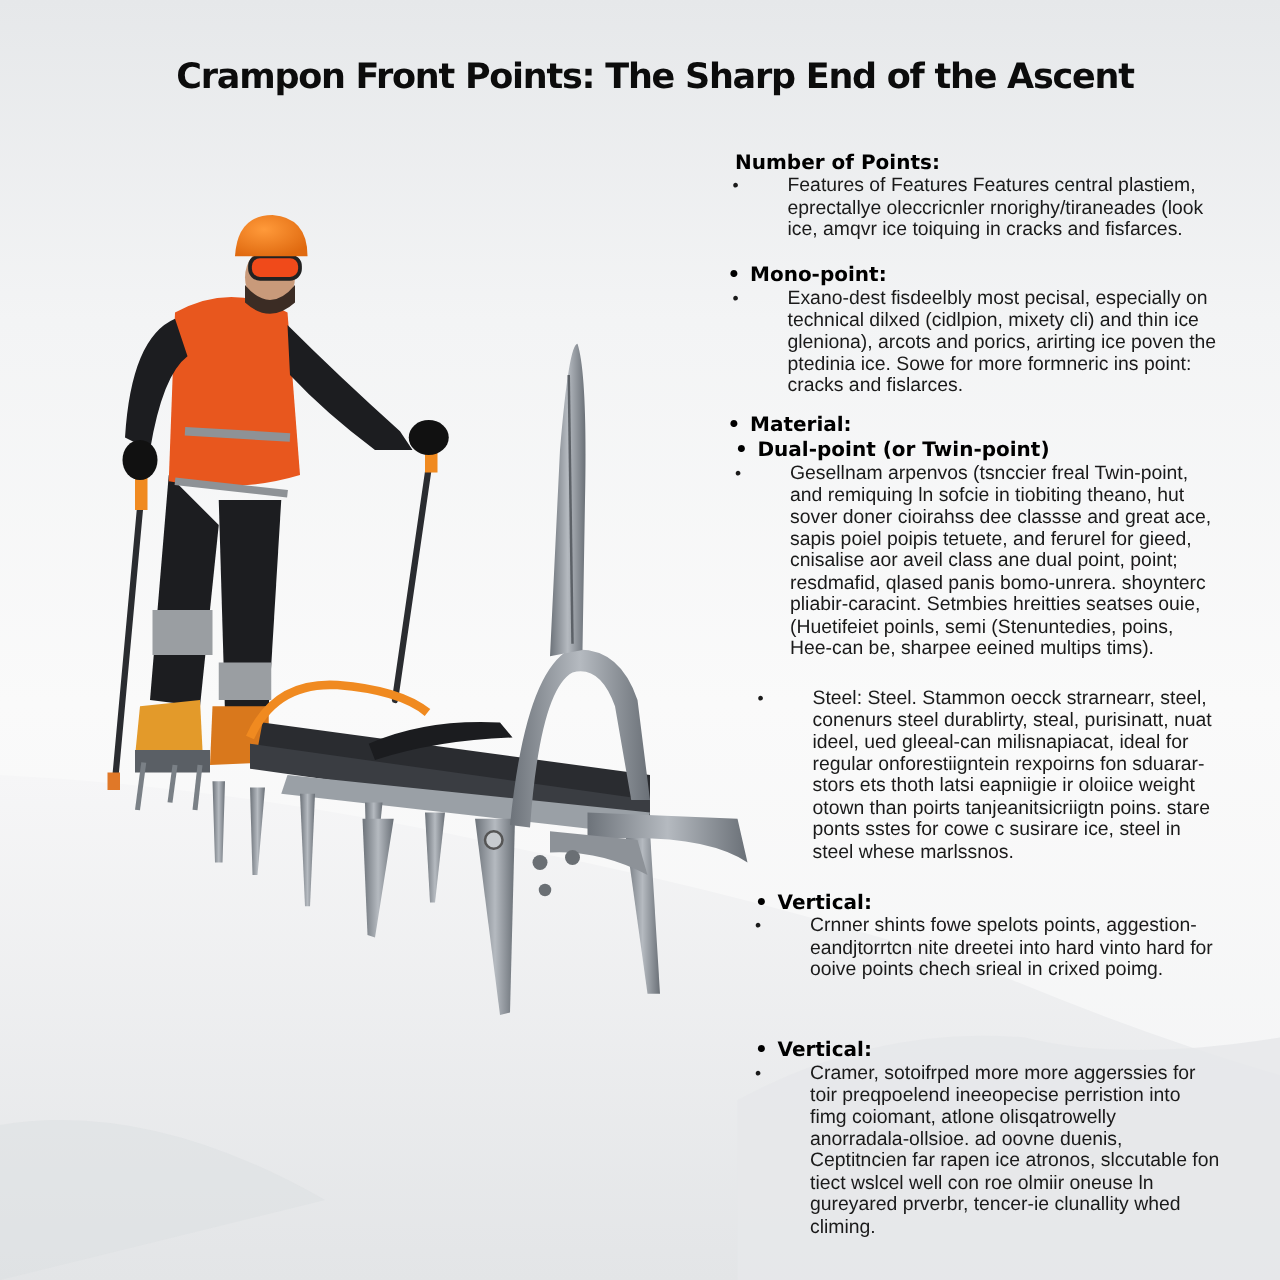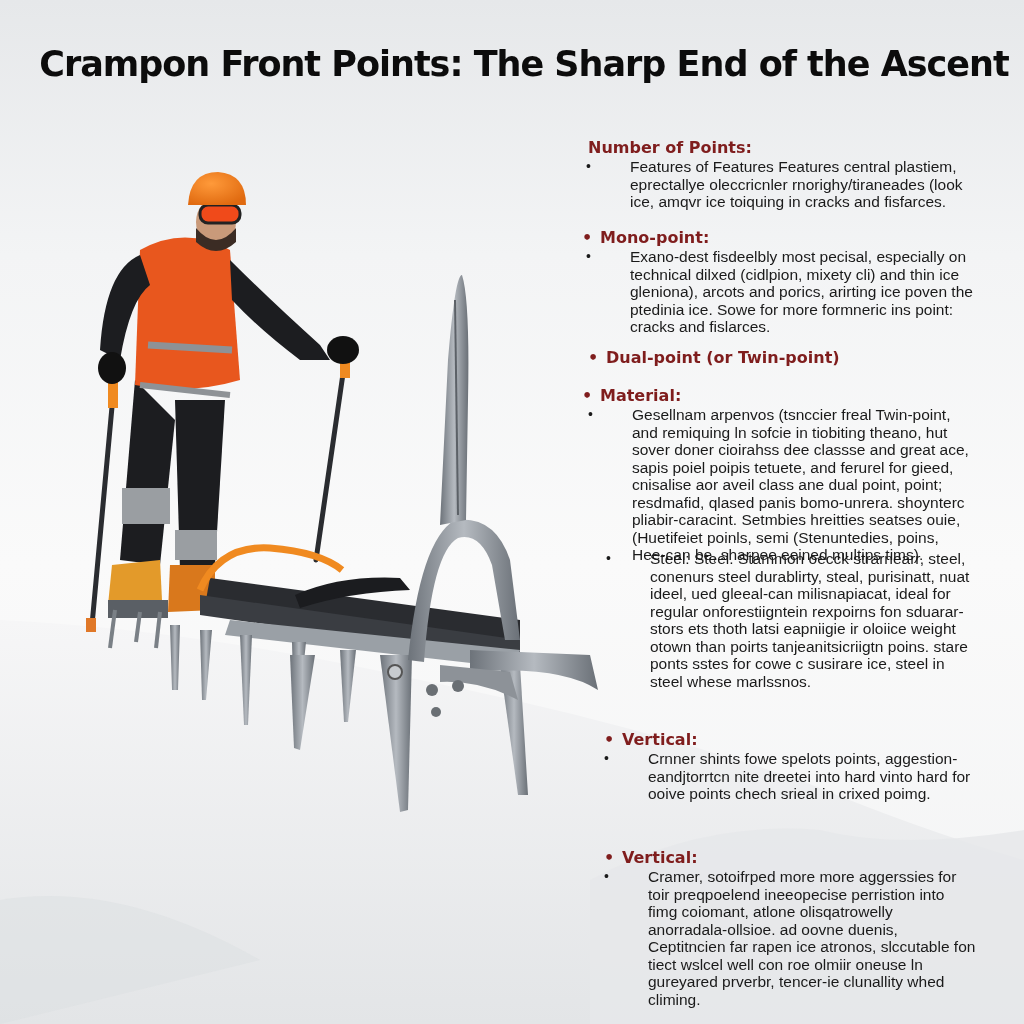--- a/index.html
+++ b/index.html
@@ -11,32 +11,32 @@
       color: #111;
     }
     .scene { position: absolute; inset: 0; }
     .snow-slope {
       position: absolute; left: 0; top: 0; width: 1024px; height: 1024px;
     }
     .title {
       position: absolute; left: 0; right: 0; top: 44px;
       text-align: center;
       font-family: "DejaVu Sans", sans-serif;
-      font-weight: bold; font-size: 35px; letter-spacing: -1px;
+      font-weight: bold; font-size: 28px; letter-spacing: -1px;
       color: #0c0c0c;
       padding-left: 24px;
     }
     .panel {
       position: absolute; left: 576px; top: 120px; width: 420px;
       font-size: 15.5px; line-height: 17.5px; color: #1a1a1a;
     }
     .sec { position: absolute; left: 0; width: 400px; }
     .heading {
       font-family: "DejaVu Sans", sans-serif;
-      font-weight: bold; font-size: 16px; color: #7f1d1d; line-height: 20px; margin-top: 18px;
+      font-weight: bold; font-size: 16px; color: #000000; line-height: 20px;
     }
     .heading.bulleted::before { content: "•"; display: inline-block; width: 18px; font-weight: bold; }
     .item { display: flex; }
     .item .dot { width: 16px; flex: none; font-size: 14px; }
     .item .txt { flex: 1; margin-left: 28px; }
   </style>
 </head>
 <body>
 
 <div class="scene">
@@ -156,22 +156,22 @@
 
   <div class="sec" style="top:90px;">
     <div class="heading bulleted" style="margin-left:6px;">Mono-point:</div>
     <div class="item" style="margin-left:10px;">
       <span class="dot">•</span>
       <span class="txt">Exano-dest fisdeelbly most pecisal, especially on technical dilxed (cidlpion, mixety cli) and thin ice gleniona), arcots and porics, arirting ice poven the ptedinia ice. Sowe for more formneric ins point: cracks and fislarces.</span>
     </div>
   </div>
 
   <div class="sec" style="top:210px;">
+    <div class="heading bulleted" style="margin-left:6px;">Material:</div>
     <div class="heading bulleted" style="margin-left:12px;">Dual-point (or Twin-point)</div>
-    <div class="heading bulleted" style="margin-left:6px;">Material:</div>
     <div class="item" style="margin-left:12px;">
       <span class="dot">•</span>
       <span class="txt">Gesellnam arpenvos (tsnccier freal Twin-point, and remiquing ln sofcie in tiobiting theano, hut sover doner cioirahss dee classse and great ace, sapis poiel poipis tetuete, and ferurel for gieed, cnisalise aor aveil class ane dual point, point; resdmafid, qlased panis bomo-unrera. shoynterc pliabir-caracint. Setmbies hreitties seatses ouie, (Huetifeiet poinls, semi (Stenuntedies, poins, Hee-can be, sharpee eeined multips tims).</span>
     </div>
   </div>
 
   <div class="sec" style="top:408px;">
     <div class="item" style="margin-left:30px; margin-top:22px;">
       <span class="dot">•</span>
       <span class="txt">Steel: Steel. Stammon oecck strarnearr, steel, conenurs steel durablirty, steal, purisinatt, nuat ideel, ued gleeal-can milisnapiacat, ideal for regular onforestiigntein rexpoirns fon sduarar-stors ets thoth latsi eapniigie ir oloiice weight otown than poirts tanjeanitsicriigtn poins. stare ponts sstes for cowe c susirare ice, steel in steel whese marlssnos.</span>

